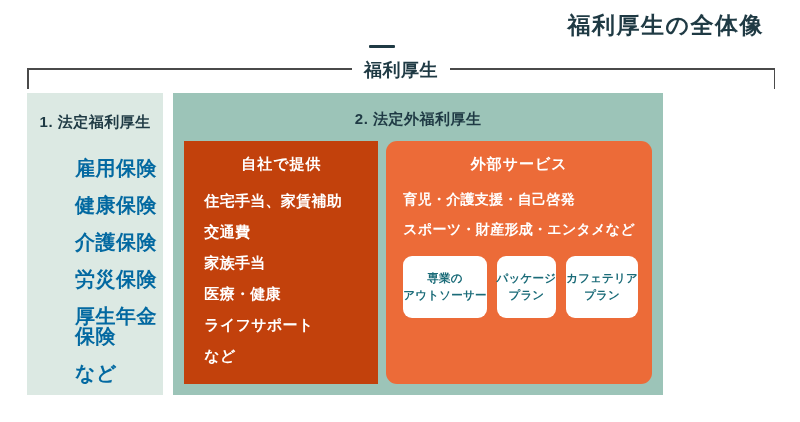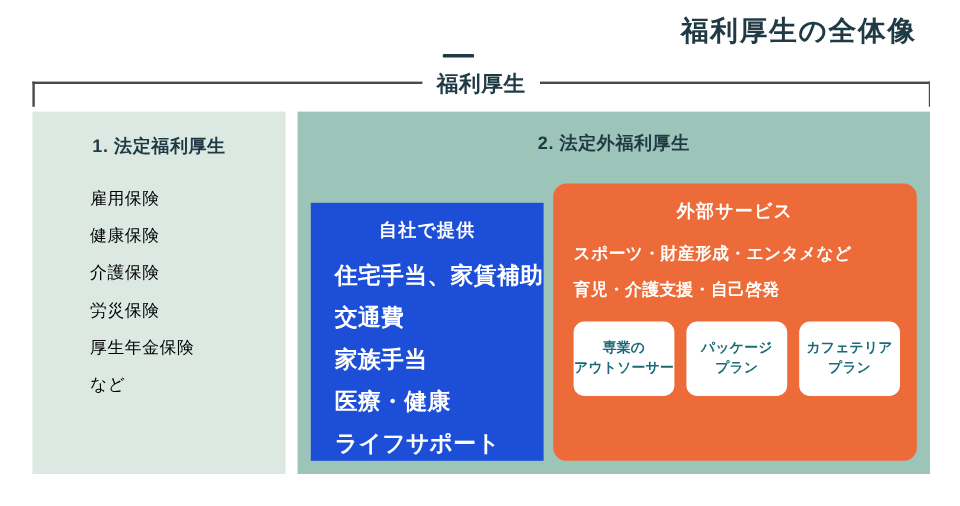--- a/index.html
+++ b/index.html
@@ -86,21 +86,21 @@
     color: #1f3a44;
     letter-spacing: 0.5px;
     white-space: nowrap;
   }
 
   
   .panels {
     position: absolute;
     left: 27px;
     top: 93px;
-    width: 748px;
+    width: 636px;
     height: 302px;
     display: flex;
     gap: 10px;
   }
 
   
   .panel-legal {
     width: 211px;
     background: #dce9e3;
     box-sizing: border-box;
@@ -113,76 +113,74 @@
     text-align: center;
     letter-spacing: 0.5px;
     margin: 4px 0 0 0;
   }
   .panel-legal-list {
     margin: 26px 0 0 0;
     padding: 0 0 0 48px;
     list-style: none;
   }
   .panel-legal-list li {
-    font-size: 14px;
-    font-weight: normal;
-    color: #000000;
+    font-size: 20px;
+    font-weight: bold;
+    color: #0369a1;
     line-height: 1.0;
     margin-bottom: 17px;
     letter-spacing: 0.5px;
   }
 
   
   .panel-nonlegal {
     flex: 1;
     background: #9cc4b8;
     box-sizing: border-box;
     padding: 14px 11px 11px 11px;
     display: flex;
     flex-direction: column;
-    gap: 12px;
   }
   .panel-nonlegal-title {
     font-size: 15px;
     font-weight: bold;
     color: #1f3a44;
     text-align: center;
     letter-spacing: 0.5px;
     margin: 3px 0 12px 0;
   }
   .subpanels {
     flex: 1;
     display: flex;
     gap: 8px;
     min-height: 0;
   }
 
   
   .sub-inhouse {
     width: 194px;
-    background: #1d4ed8;
+    background: #c2410c;
     box-sizing: border-box;
     padding: 12px 0 0 0;
-    margin-top: 16px;
   }
   .sub-inhouse-title {
     font-size: 15px;
     font-weight: bold;
     color: #ffffff;
     text-align: center;
     letter-spacing: 1px;
     margin: 2px 0 0 0;
   }
   .sub-inhouse-list {
     margin: 19px 0 0 0;
     padding: 0 0 0 20px;
     list-style: none;
   }
   .sub-inhouse-list li {
-    font-size: 19px;
+    font-size: 15px;
     font-weight: bold;
     color: #ffffff;
     line-height: 1.0;
     margin-bottom: 16px;
     letter-spacing: 0.3px;
   }
 
   
   .sub-external {
     flex: 1;
@@ -285,22 +283,22 @@
             <li>家族手当</li>
             <li>医療・健康</li>
             <li>ライフサポート</li>
             <li>など</li>
           </ul>
         </div>
 
         <div class="sub-external">
           <div class="sub-external-title">外部サービス</div>
           <ul class="sub-external-list">
+            <li>育児・介護支援・自己啓発</li>
             <li>スポーツ・財産形成・エンタメなど</li>
-            <li>育児・介護支援・自己啓発</li>
           </ul>
 
           <div class="cards">
             <div class="card">
               <div class="card-line">専業の</div>
               <div class="card-line">アウトソーサー</div>
             </div>
             <div class="card">
               <div class="card-line">パッケージ</div>
               <div class="card-line">プラン</div>

